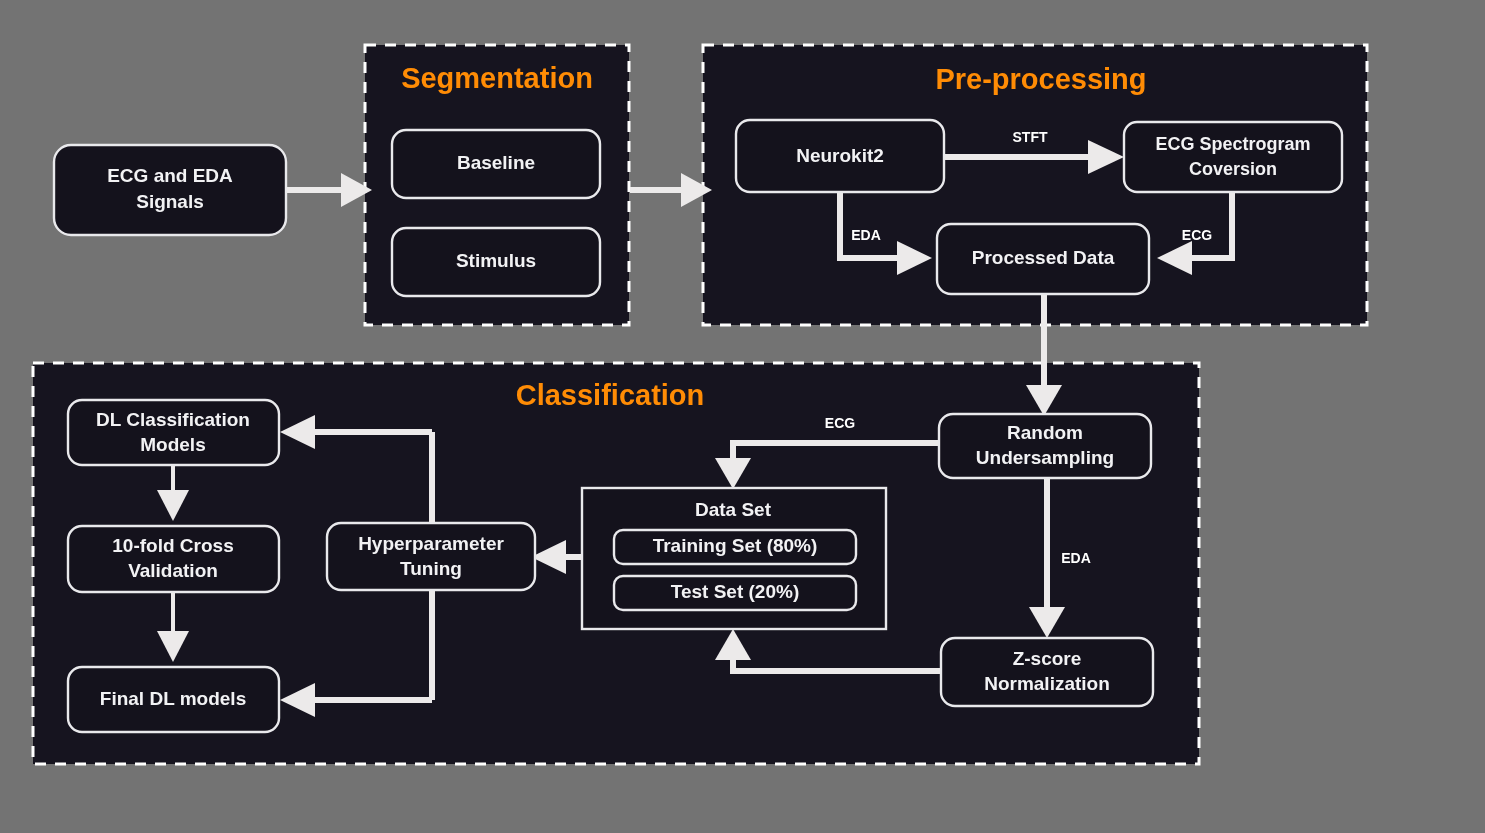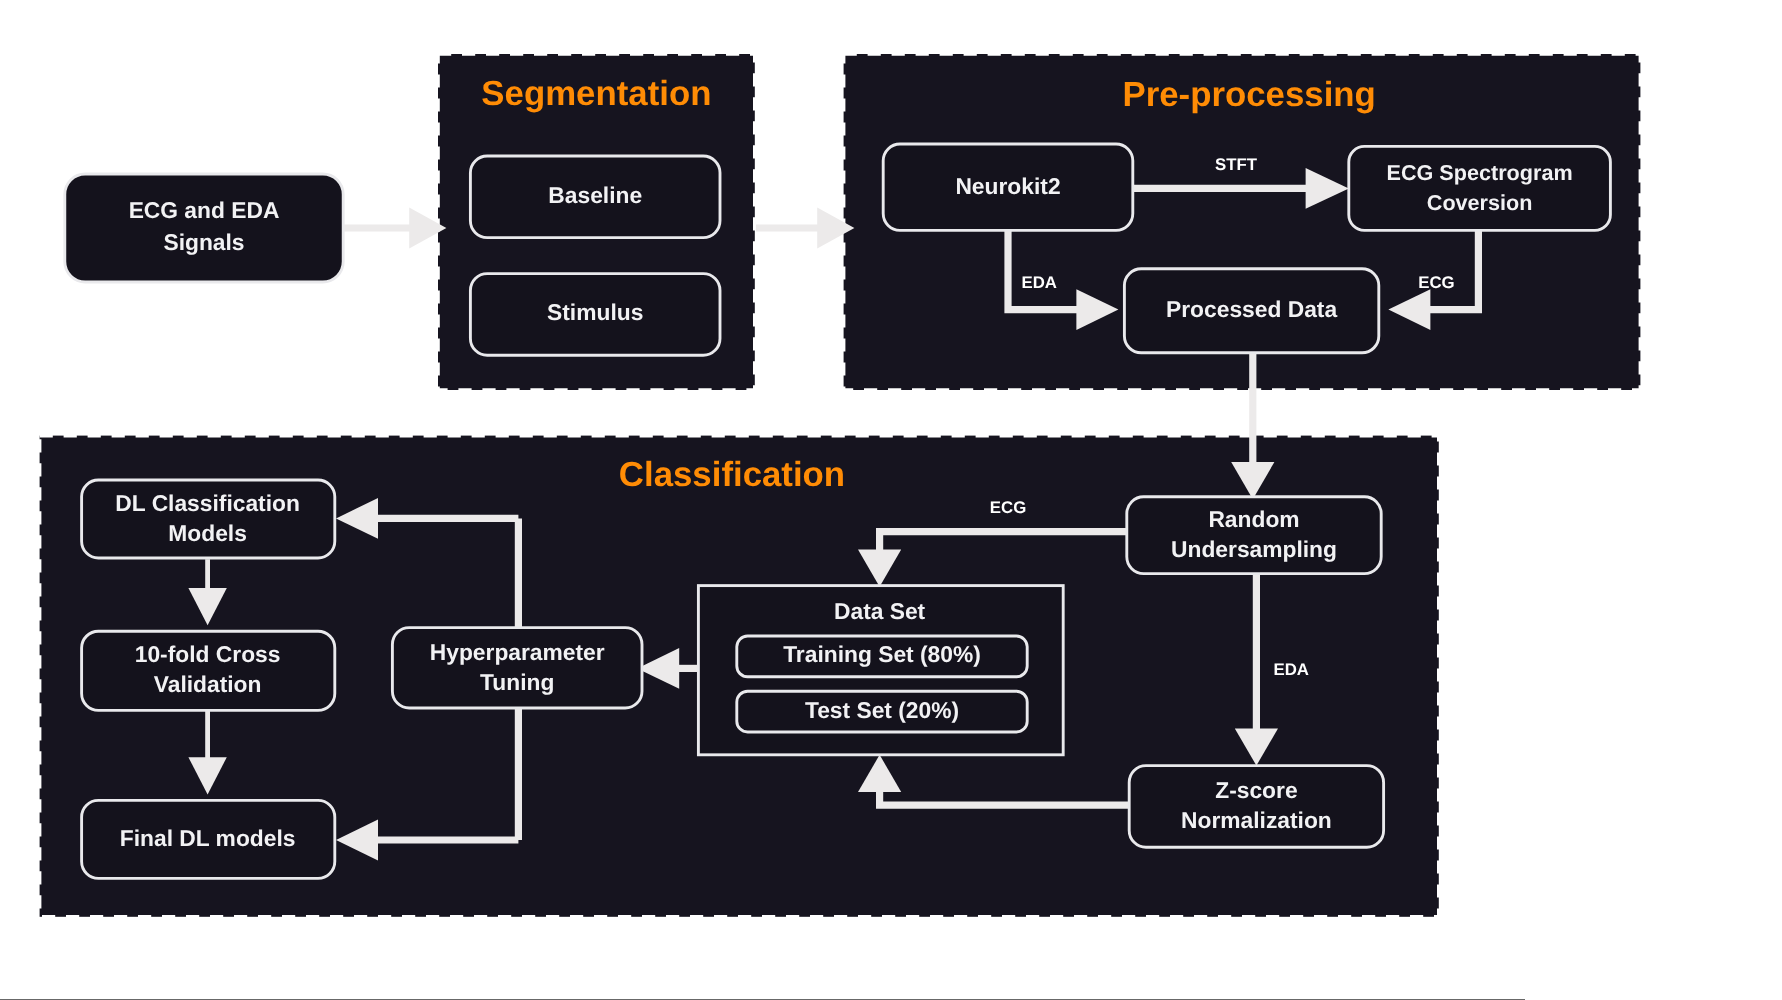--- a/index.html
+++ b/index.html
@@ -10,21 +10,21 @@
   body {
     width: 1485px;
     height: 833px;
     overflow: hidden;
     font-family: "Liberation Sans", sans-serif;
   }
   #canvas {
     position: relative;
     width: 1485px;
     height: 833px;
-    background: #ffffff;
+    background: #737373;
   }
   svg.layer {
     position: absolute;
     left: 0;
     top: 0;
     width: 1485px;
     height: 833px;
   }
   .grp-fill { fill: #16141f; }
   .grp-border {

